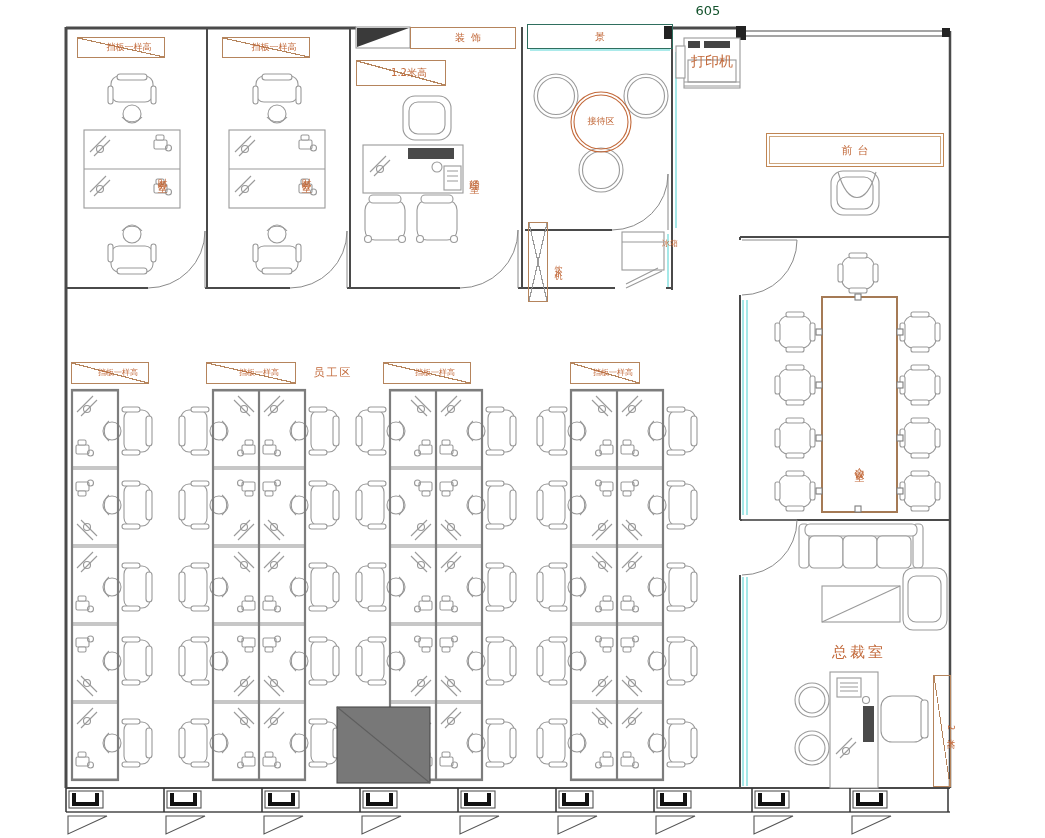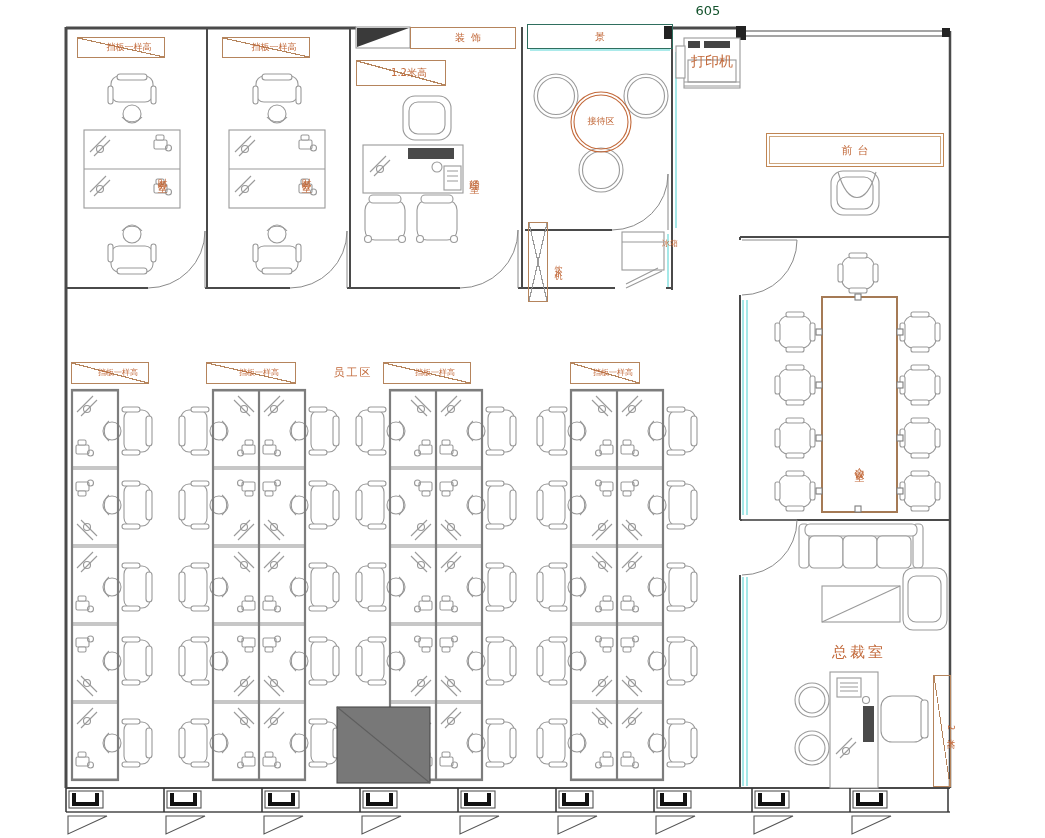--- a/index.html
+++ b/index.html
@@ -318,21 +318,21 @@
 <div class="lbl vtext" style="left:467px;top:146px;width:14px;height:56px;font-size:10px;">经理室</div>
 <div class="lbl" style="left:579px;top:115px;width:44px;height:13px;">接待区</div>
 <div class="lbl" style="left:692px;top:55px;width:40px;height:12px;font-size:14px;">打印机</div>
 
 <div class="lbl dbl" style="left:766px;top:133px;width:178px;height:34px;font-size:11px;letter-spacing:5px;padding-left:5px;border:1.5px solid #c08552;box-sizing:border-box;text-align:center;">前台</div>
 
 <div class="lbl" style="left:627px;top:238px;width:32px;height:11px;font-size:8px;margin-left:27px;">冰箱</div>
 <div class="xdiag" style="position:absolute;left:528px;top:222px;width:20px;height:80px;border:1.2px solid #b5845c;box-sizing:border-box;"></div>
 <div class="lbl vtext" style="left:551px;top:234px;width:13px;height:58px;font-size:8px;letter-spacing:3px;">饮水机</div>
 
-<div class="lbl" style="left:328px;top:364px;width:50px;height:16px;font-size:11px;letter-spacing:2px;">员工区</div>
+<div class="lbl" style="left:308px;top:364px;width:50px;height:16px;font-size:11px;letter-spacing:2px;">员工区</div>
 <div class="lbl box diag" style="left:71px;top:362px;width:78px;height:22px;font-size:8px;">挡板一样高</div>
 <div class="lbl box diag" style="left:206px;top:362px;width:90px;height:22px;font-size:8px;">挡板一样高</div>
 <div class="lbl box diag" style="left:383px;top:362px;width:88px;height:22px;font-size:8px;">挡板一样高</div>
 <div class="lbl box diag" style="left:570px;top:362px;width:70px;height:22px;font-size:8px;">挡板一样高</div>
 
 <div class="lbl vtext" style="left:851px;top:428px;width:16px;height:68px;font-size:10px;">会议室</div>
 <div class="lbl" style="left:827px;top:645px;width:64px;height:15px;font-size:15px;letter-spacing:3px;">总裁室</div>
 
 <div class="lbl box diag vtext" style="left:933px;top:675px;width:18px;height:112px;font-size:8px;">2米高</div>
 

